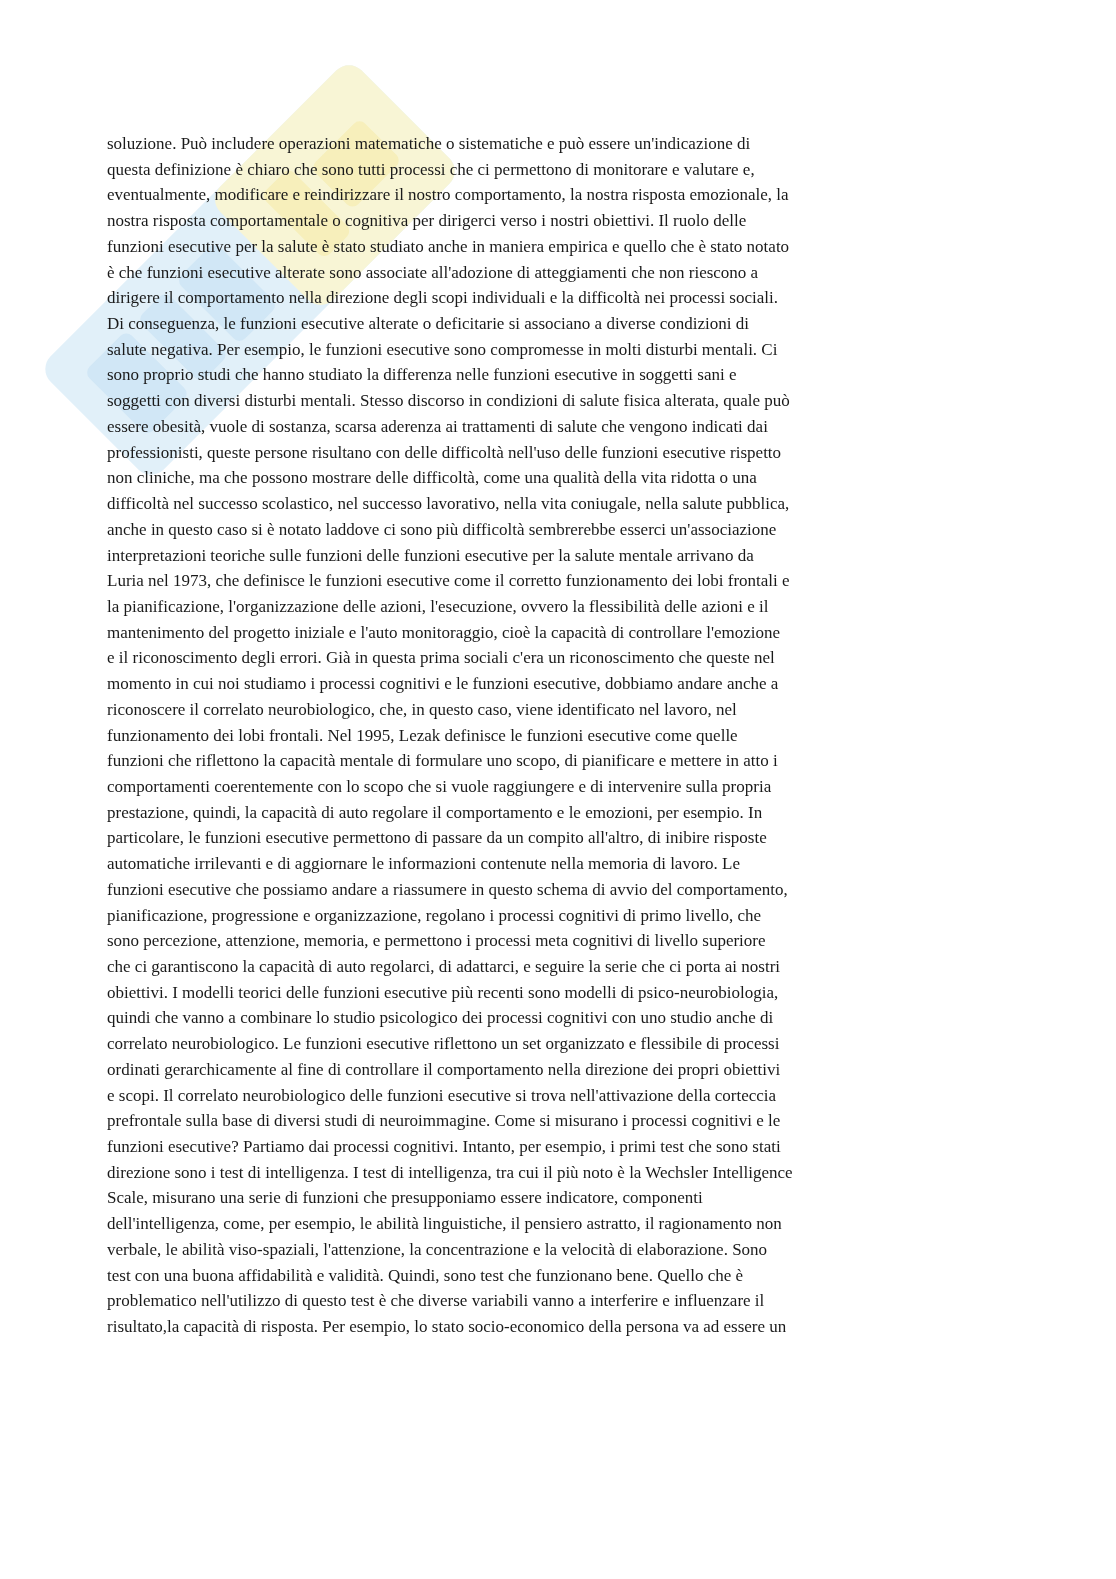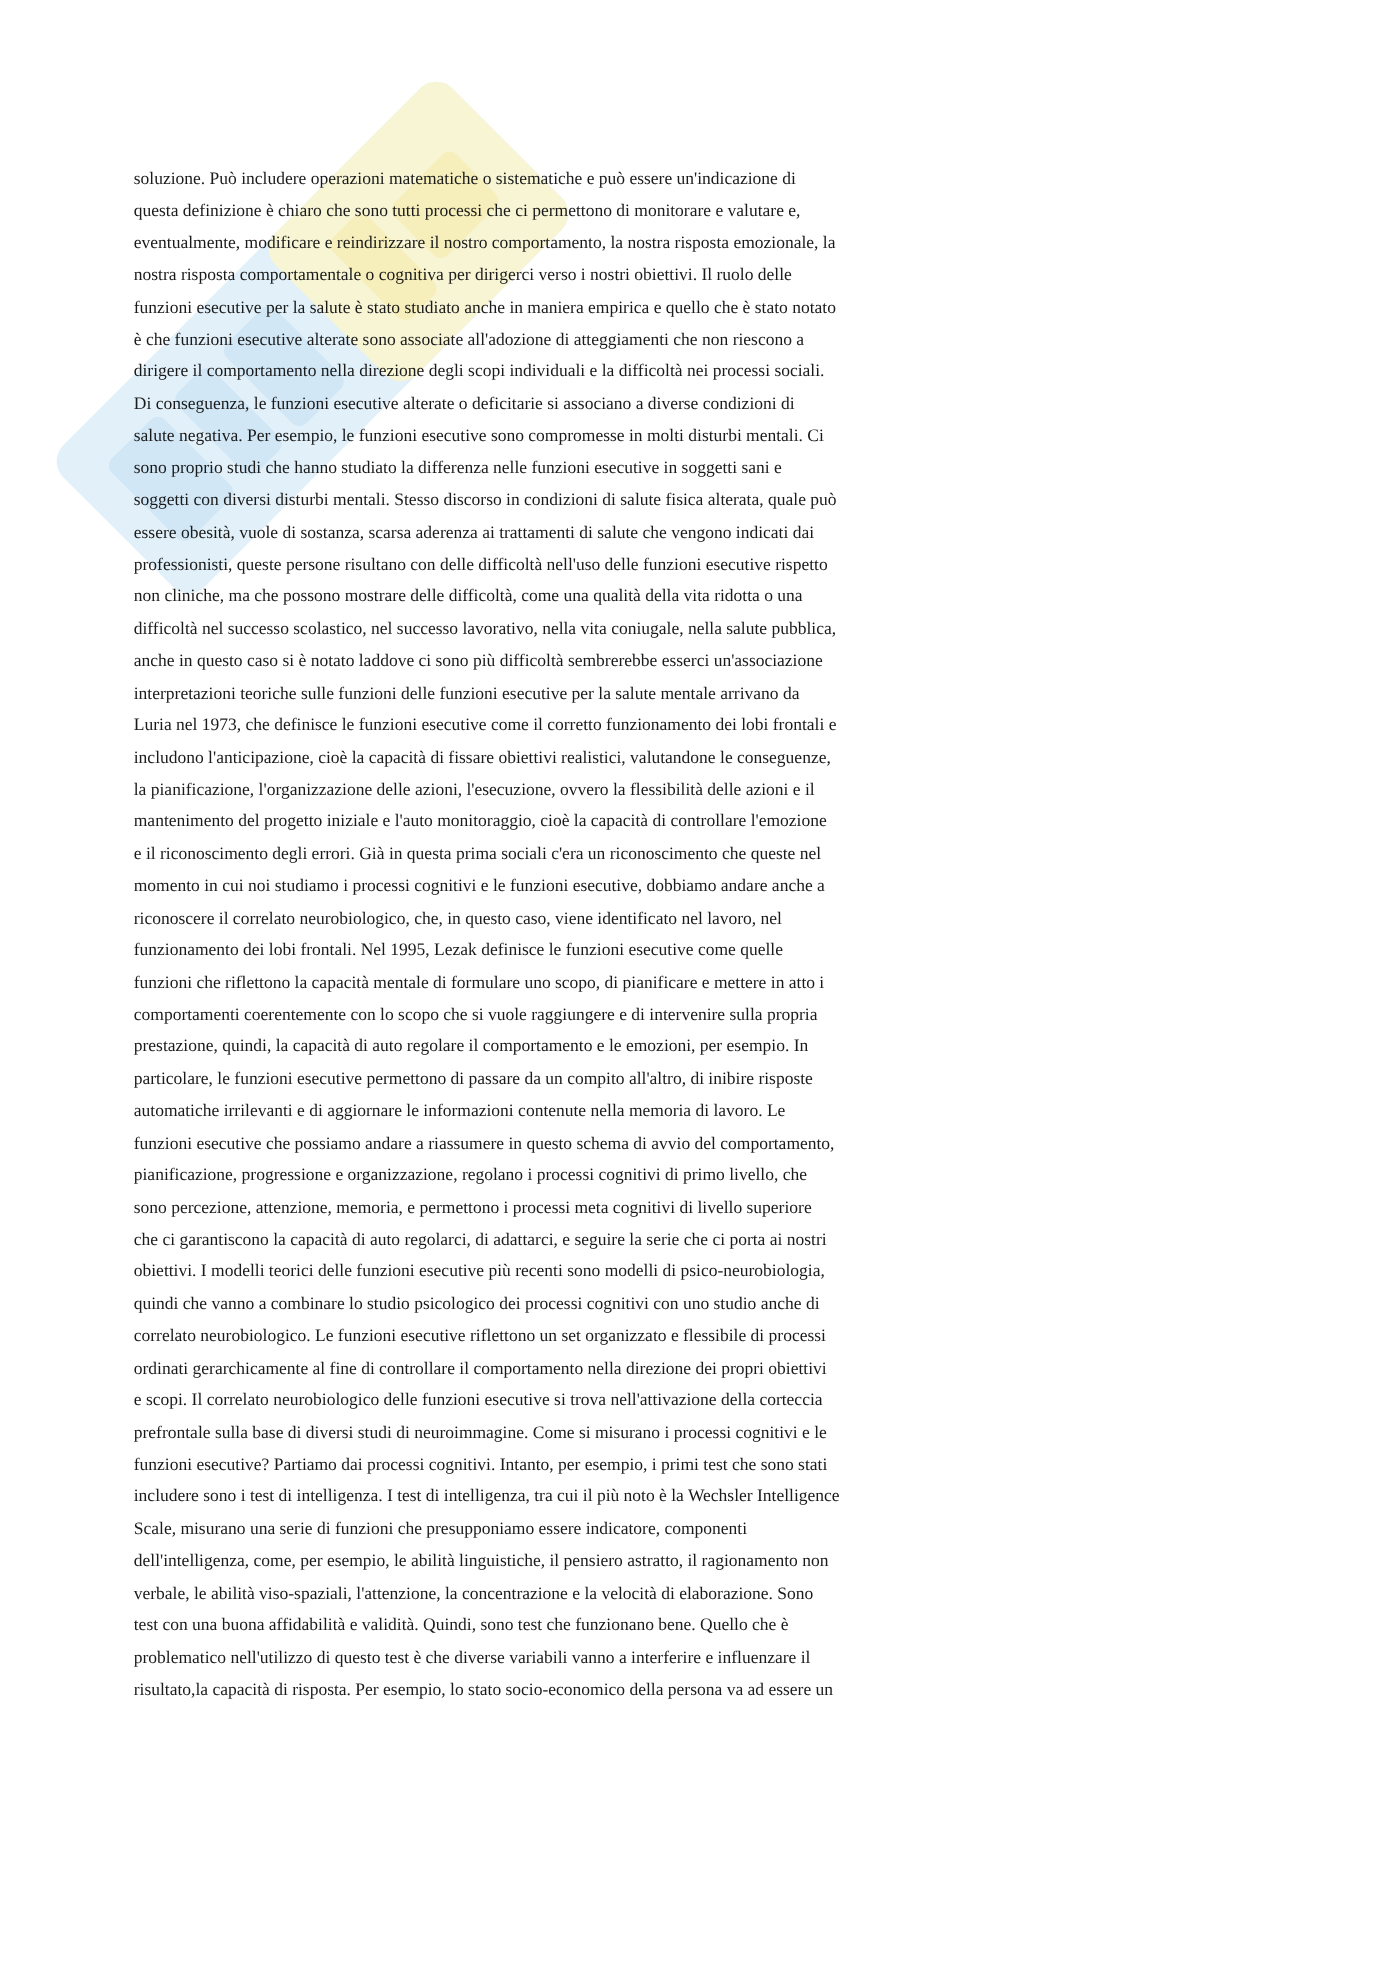--- a/index.html
+++ b/index.html
@@ -29,21 +29,21 @@
     pointer-events: none;
     z-index: 0;
   }
   .text-block {
     position: absolute;
     left: 107px;
     top: 131px;
     width: 900px;
     z-index: 1;
     font-family: "Liberation Serif", "DejaVu Serif", serif;
-    font-size: 14px;
+    font-size: 17px;
     color: #1a1a1a;
   }
   .line {
     height: 25.72px;
     line-height: 25.72px;
     white-space: nowrap;
     letter-spacing: 0px;
   }
 </style>
 </head>
@@ -75,21 +75,20 @@
     <div class="line">salute negativa. Per esempio, le funzioni esecutive sono compromesse in molti disturbi mentali. Ci</div>
     <div class="line">sono proprio studi che hanno studiato la differenza nelle funzioni esecutive in soggetti sani e</div>
     <div class="line">soggetti con diversi disturbi mentali. Stesso discorso in condizioni di salute fisica alterata, quale può</div>
     <div class="line">essere obesità, vuole di sostanza, scarsa aderenza ai trattamenti di salute che vengono indicati dai</div>
     <div class="line">professionisti, queste persone risultano con delle difficoltà nell'uso delle funzioni esecutive rispetto</div>
     <div class="line">non cliniche, ma che possono mostrare delle difficoltà, come una qualità della vita ridotta o una</div>
     <div class="line">difficoltà nel successo scolastico, nel successo lavorativo, nella vita coniugale, nella salute pubblica,</div>
     <div class="line">anche in questo caso si è notato laddove ci sono più difficoltà sembrerebbe esserci un'associazione</div>
     <div class="line">interpretazioni teoriche sulle funzioni delle funzioni esecutive per la salute mentale arrivano da</div>
     <div class="line">Luria nel 1973, che definisce le funzioni esecutive come il corretto funzionamento dei lobi frontali e</div>
-    <div class="line">includono l'anticipazione, cioè la capacità di fissare obiettivi realistici, valutandone le conseguenze,</div>
     <div class="line">la pianificazione, l'organizzazione delle azioni, l'esecuzione, ovvero la flessibilità delle azioni e il</div>
     <div class="line">mantenimento del progetto iniziale e l'auto monitoraggio, cioè la capacità di controllare l'emozione</div>
     <div class="line">e il riconoscimento degli errori. Già in questa prima sociali c'era un riconoscimento che queste nel</div>
     <div class="line">momento in cui noi studiamo i processi cognitivi e le funzioni esecutive, dobbiamo andare anche a</div>
     <div class="line">riconoscere il correlato neurobiologico, che, in questo caso, viene identificato nel lavoro, nel</div>
     <div class="line">funzionamento dei lobi frontali. Nel 1995, Lezak definisce le funzioni esecutive come quelle</div>
     <div class="line">funzioni che riflettono la capacità mentale di formulare uno scopo, di pianificare e mettere in atto i</div>
     <div class="line">comportamenti coerentemente con lo scopo che si vuole raggiungere e di intervenire sulla propria</div>
     <div class="line">prestazione, quindi, la capacità di auto regolare il comportamento e le emozioni, per esempio. In</div>
     <div class="line">particolare, le funzioni esecutive permettono di passare da un compito all'altro, di inibire risposte</div>
@@ -98,21 +97,21 @@
     <div class="line">pianificazione, progressione e organizzazione, regolano i processi cognitivi di primo livello, che</div>
     <div class="line">sono percezione, attenzione, memoria, e permettono i processi meta cognitivi di livello superiore</div>
     <div class="line">che ci garantiscono la capacità di auto regolarci, di adattarci, e seguire la serie che ci porta ai nostri</div>
     <div class="line">obiettivi. I modelli teorici delle funzioni esecutive più recenti sono modelli di psico-neurobiologia,</div>
     <div class="line">quindi che vanno a combinare lo studio psicologico dei processi cognitivi con uno studio anche di</div>
     <div class="line">correlato neurobiologico. Le funzioni esecutive riflettono un set organizzato e flessibile di processi</div>
     <div class="line">ordinati gerarchicamente al fine di controllare il comportamento nella direzione dei propri obiettivi</div>
     <div class="line">e scopi. Il correlato neurobiologico delle funzioni esecutive si trova nell'attivazione della corteccia</div>
     <div class="line">prefrontale sulla base di diversi studi di neuroimmagine. Come si misurano i processi cognitivi e le</div>
     <div class="line">funzioni esecutive? Partiamo dai processi cognitivi. Intanto, per esempio, i primi test che sono stati</div>
-    <div class="line">includere sono i test di intelligenza. I test di intelligenza, tra cui il più noto è la Wechsler Intelligence</div>
+    <div class="line">direzione sono i test di intelligenza. I test di intelligenza, tra cui il più noto è la Wechsler Intelligence</div>
     <div class="line">Scale, misurano una serie di funzioni che presupponiamo essere indicatore, componenti</div>
     <div class="line">dell'intelligenza, come, per esempio, le abilità linguistiche, il pensiero astratto, il ragionamento non</div>
     <div class="line">verbale, le abilità viso-spaziali, l'attenzione, la concentrazione e la velocità di elaborazione. Sono</div>
     <div class="line">test con una buona affidabilità e validità. Quindi, sono test che funzionano bene. Quello che è</div>
     <div class="line">problematico nell'utilizzo di questo test è che diverse variabili vanno a interferire e influenzare il</div>
     <div class="line">risultato,la capacità di risposta. Per esempio, lo stato socio-economico della persona va ad essere un</div>
   </div>
 </div>
 
 </body></html>

